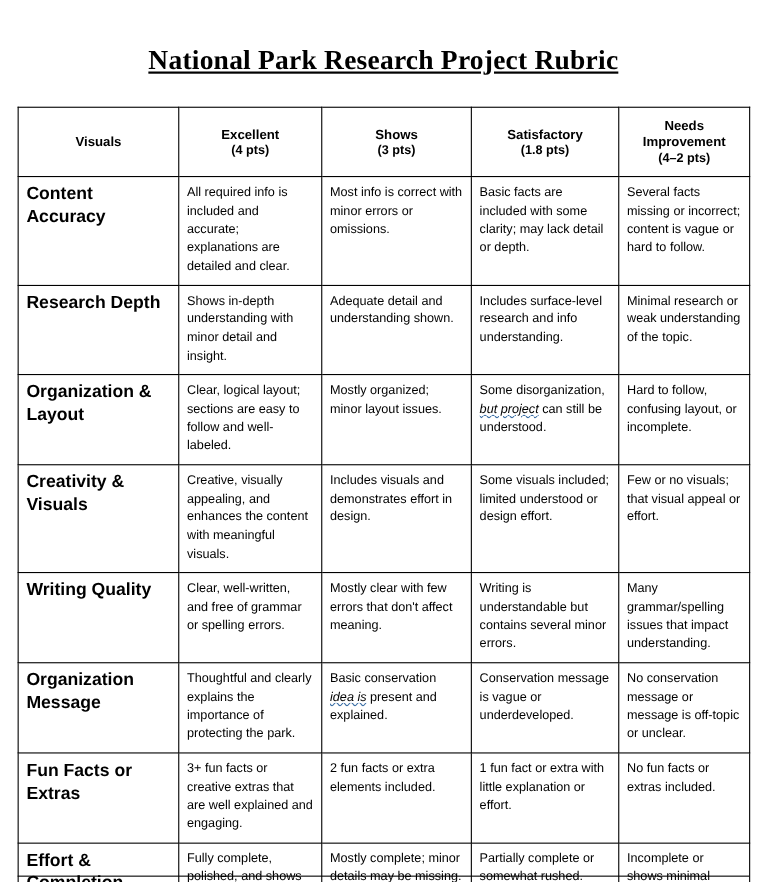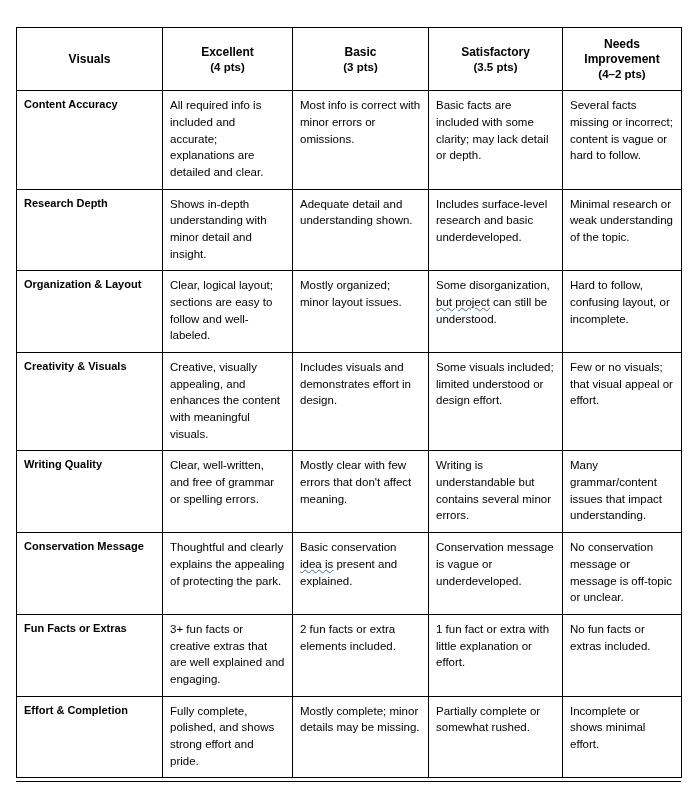--- a/index.html
+++ b/index.html
@@ -51,21 +51,21 @@
     padding-top: 9px;
     padding-bottom: 9px;
     line-height: 1.25;
   }
   thead th .pts {
     display: block;
     font-weight: bold;
     font-size: 11.5px;
   }
   td.cat {
-    font-size: 11px;
+    font-size: 16px;
     font-weight: bold;
     line-height: 1.3;
     padding-top: 9px;
   }
   td.desc {
     font-size: 11.5px;
     font-weight: normal;
     line-height: 1.45;
     padding-top: 9px;
   }
@@ -73,20 +73,21 @@
   col.c1 { width: 130px; }
   col.c2 { width: 136px; }
   col.c3 { width: 134px; }
   col.c4 { width: 119px; }
 
   .squiggle {
     text-decoration: underline;
     text-decoration-style: wavy;
     text-decoration-color: #3a6ea5;
     text-decoration-thickness: 1px;
+    font-style: italic;
   }
 
   .footer {
     position: absolute;
     left: 16px;
     right: 16px;
     bottom: 18px;
     height: 30px;
     display: flex;
     align-items: flex-end;
@@ -97,65 +98,66 @@
     right: 0;
     top: 0;
     border-top: 1px solid #000000;
   }
 </style>
 </head>
 <body>
 
 <div class="page">
 
+  <h1 class="doc-title">National Park Research Project Rubric</h1>
 
   <table class="rubric">
     <colgroup>
       <col class="c0">
         <col class="c1">
         <col class="c2">
         <col class="c3">
         <col class="c4">
     </colgroup>
     <thead>
       <tr>
         <th>
           <span>Visuals</span>
         </th>
         <th>
           <span>Excellent</span>
           <span class="pts">(4 pts)</span>
         </th>
         <th>
-          <span>Basic</span>
+          <span>Shows</span>
           <span class="pts">(3 pts)</span>
         </th>
         <th>
           <span>Satisfactory</span>
-          <span class="pts">(3.5 pts)</span>
+          <span class="pts">(1.8 pts)</span>
         </th>
         <th>
           <span>Needs Improvement</span>
           <span class="pts">(4–2 pts)</span>
         </th>
       </tr>
     </thead>
     <tbody>
       <tr>
         <td class="cat">Content Accuracy</td>
         <td class="desc">All required info is included and accurate; explanations are detailed and clear.</td>
         <td class="desc">Most info is correct with minor errors or omissions.</td>
         <td class="desc">Basic facts are included with some clarity; may lack detail or depth.</td>
         <td class="desc">Several facts missing or incorrect; content is vague or hard to follow.</td>
       </tr>
       <tr>
         <td class="cat">Research Depth</td>
         <td class="desc">Shows in-depth understanding with minor detail and insight.</td>
         <td class="desc">Adequate detail and understanding shown.</td>
-        <td class="desc">Includes surface-level research and basic underdeveloped.</td>
+        <td class="desc">Includes surface-level research and info understanding.</td>
         <td class="desc">Minimal research or weak understanding of the topic.</td>
       </tr>
       <tr>
         <td class="cat">Organization &amp; Layout</td>
         <td class="desc">Clear, logical layout; sections are easy to follow and well-labeled.</td>
         <td class="desc">Mostly organized; minor layout issues.</td>
         <td class="desc">Some disorganization, <span class="squiggle">but project</span> can still be understood.</td>
         <td class="desc">Hard to follow, confusing layout, or incomplete.</td>
       </tr>
       <tr>
@@ -163,25 +165,25 @@
         <td class="desc">Creative, visually appealing, and enhances the content with meaningful visuals.</td>
         <td class="desc">Includes visuals and demonstrates effort in design.</td>
         <td class="desc">Some visuals included; limited understood or design effort.</td>
         <td class="desc">Few or no visuals; that visual appeal or effort.</td>
       </tr>
       <tr>
         <td class="cat">Writing Quality</td>
         <td class="desc">Clear, well-written, and free of grammar or spelling errors.</td>
         <td class="desc">Mostly clear with few errors that don't affect meaning.</td>
         <td class="desc">Writing is understandable but contains several minor errors.</td>
-        <td class="desc">Many grammar/content issues that impact understanding.</td>
-      </tr>
-      <tr>
-        <td class="cat">Conservation Message</td>
-        <td class="desc">Thoughtful and clearly explains the appealing of protecting the park.</td>
+        <td class="desc">Many grammar/spelling issues that impact understanding.</td>
+      </tr>
+      <tr>
+        <td class="cat">Organization Message</td>
+        <td class="desc">Thoughtful and clearly explains the importance of protecting the park.</td>
         <td class="desc">Basic conservation <span class="squiggle">idea is</span> present and explained.</td>
         <td class="desc">Conservation message is vague or underdeveloped.</td>
         <td class="desc">No conservation message or message is off-topic or unclear.</td>
       </tr>
       <tr>
         <td class="cat">Fun Facts or Extras</td>
         <td class="desc">3+ fun facts or creative extras that are well explained and engaging.</td>
         <td class="desc">2 fun facts or extra elements included.</td>
         <td class="desc">1 fun fact or extra with little explanation or effort.</td>
         <td class="desc">No fun facts or extras included.</td>

